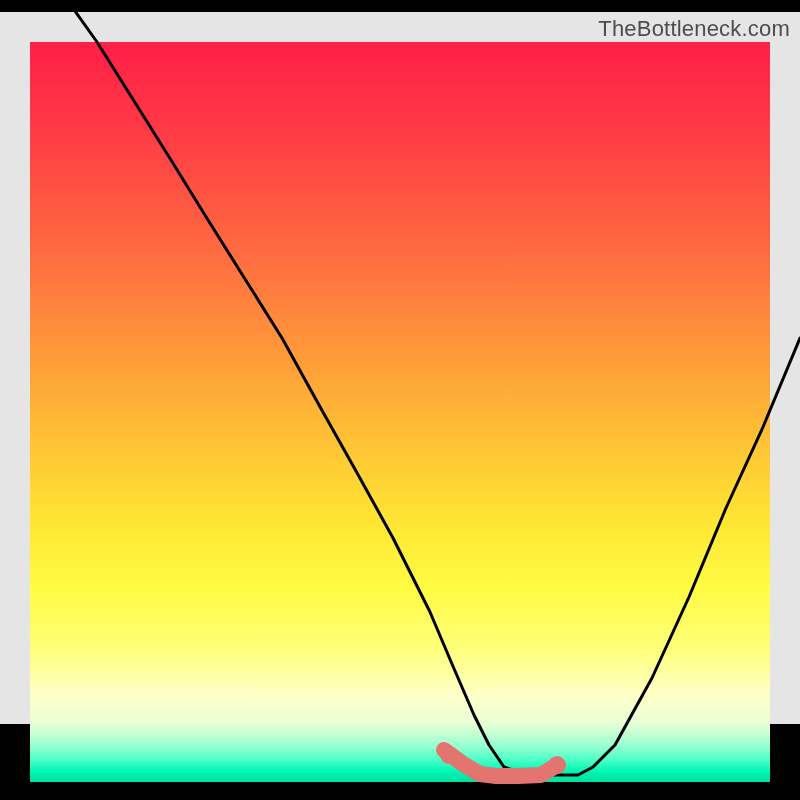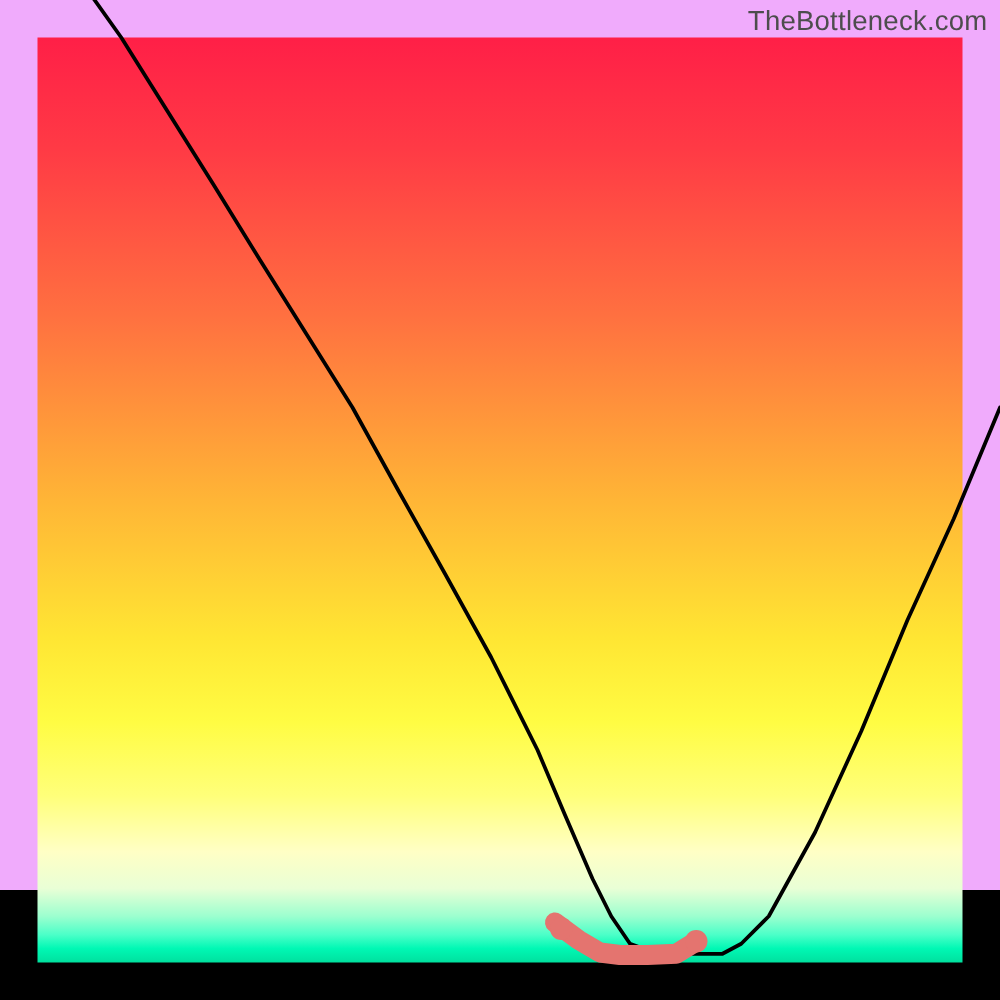--- a/index.html
+++ b/index.html
@@ -8,21 +8,22 @@
     width: 800px;
     height: 800px;
     background: #000;
     overflow: hidden;
     font-family: Arial, Helvetica, sans-serif;
   }
   .frame {
     position: relative;
     width: 800px;
     height: 712px;
-    background: #f0abfc;
+    background: #e5e5e5;
+    margin-top: 12px;
   }
   .watermark {
     position: absolute;
     top: 4px;
     right: 10px;
     color: #4d4d4d;
     font-size: 22px;
     font-weight: 500;
     letter-spacing: 0.2px;
     -webkit-user-select: none;

